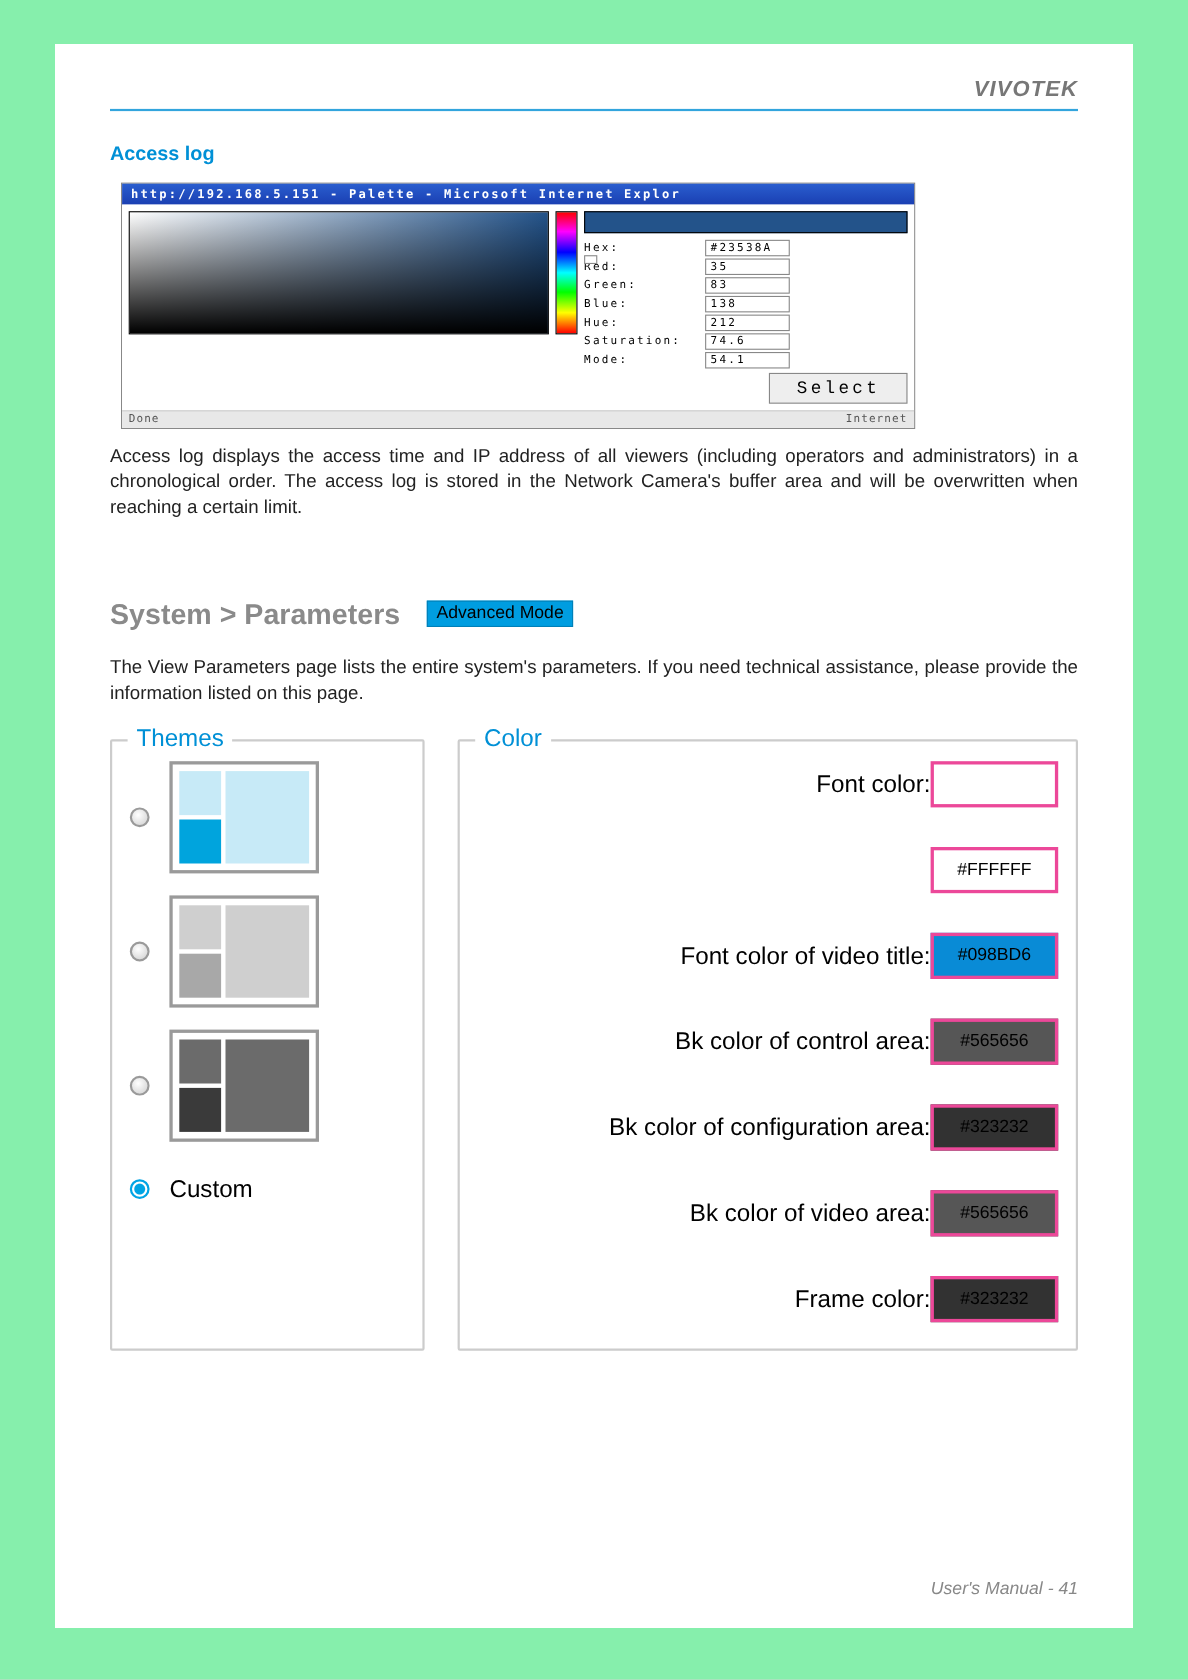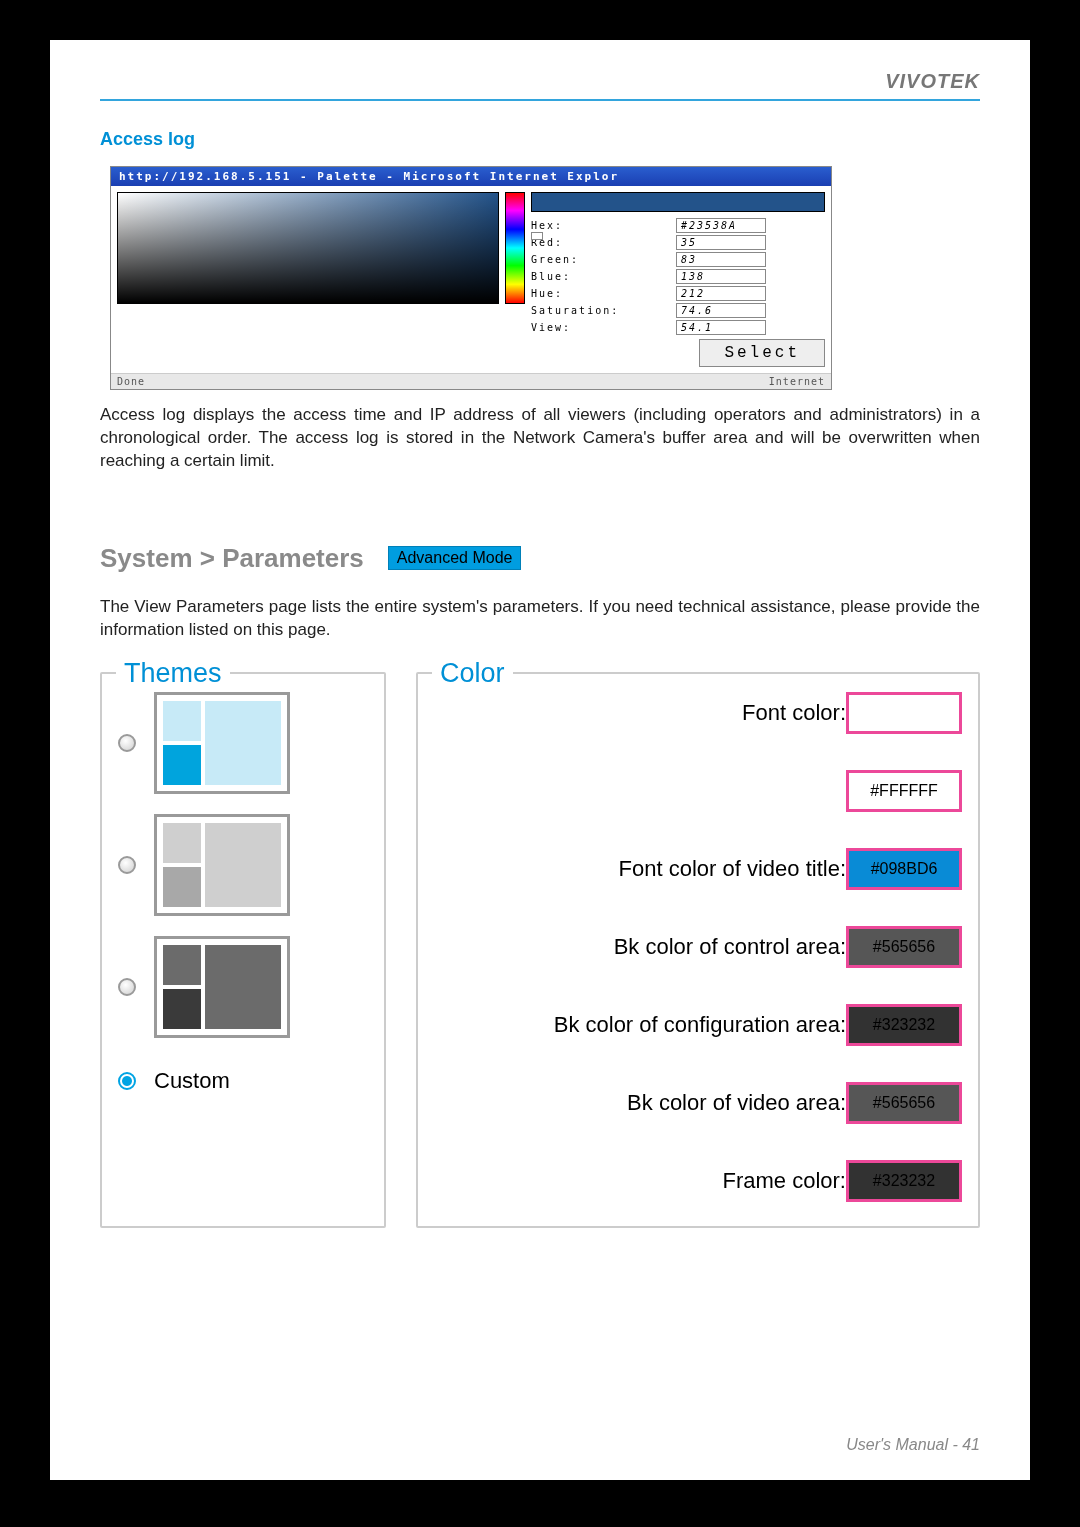--- a/index.html
+++ b/index.html
@@ -4,21 +4,21 @@
 <style>
   body {
     margin: 0;
     font-family: Arial, Helvetica, sans-serif;
     background: #bfbfbf;
   }
   .page {
     width: 1080px;
     height: 1527px;
     margin: 0 auto;
-    background: #000000;
+    background: #86efac;
     position: relative;
     box-sizing: border-box;
     padding: 40px 50px 0 50px;
   }
   .paper {
     background: #fff;
     width: 100%;
     height: 1440px;
     box-sizing: border-box;
     padding: 30px 50px 60px 50px;
@@ -94,31 +94,30 @@
     font-family: "Lucida Console", monospace;
     letter-spacing: 2px;
     font-size: 10px;
   }
   .color-preview {
     height: 18px;
     background: #23538a;
     border: 1px solid #000;
     margin-bottom: 6px;
   }
-  .readout-row { display: flex; align-items: center; margin-bottom: 2px; gap: 35px; }
+  .readout-row { display: flex; align-items: center; margin-bottom: 2px; }
   .readout-label { width: 110px; }
   .readout-input {
     font-family: inherit;
     font-size: 10px;
     letter-spacing: 2px;
     border: 1px solid #888;
     padding: 1px 4px;
-    width: 90px;
+    width: 77px;
     box-sizing: border-box;
-    font-style: italic;
   }
   .select-btn-row { text-align: right; margin-top: 4px; }
   .select-btn {
     font-family: Liberation Mono, monospace;
     background: #eee;
     border: 1px solid #888;
     padding: 4px 24px;
     letter-spacing: 3px;
     font-size: 16px;
   }
@@ -169,21 +168,21 @@
     border-radius: 2px;
     padding: 18px 16px 24px 16px;
     position: relative;
   }
   .legend {
     position: absolute;
     top: -16px;
     left: 14px;
     background: #fff;
     color: #0090d6;
-    font-size: 27px;
+    font-size: 22px;
     padding: 0 8px;
     font-family: "Arial Narrow", Arial;
   }
   .themes-box { width: 250px; }
   .color-box  { flex: 1; }
   .theme-option {
     display: flex;
     align-items: center;
     gap: 18px;
     margin-bottom: 20px;
@@ -291,21 +290,21 @@
           </div>
           <div class="readout-row">
             <span class="readout-label">Hue:</span>
             <input class="readout-input" value="212" style="">
           </div>
           <div class="readout-row">
             <span class="readout-label">Saturation:</span>
             <input class="readout-input" value="74.6" style="">
           </div>
           <div class="readout-row">
-            <span class="readout-label">View:</span>
+            <span class="readout-label">Mode:</span>
             <input class="readout-input" value="54.1" style="">
           </div>
           <div class="select-btn-row">
             <button class="select-btn">Select</button>
           </div>
         </div>
       </div>
       <div class="palette-status">
         <span>Done</span>
         <span>Internet</span>

